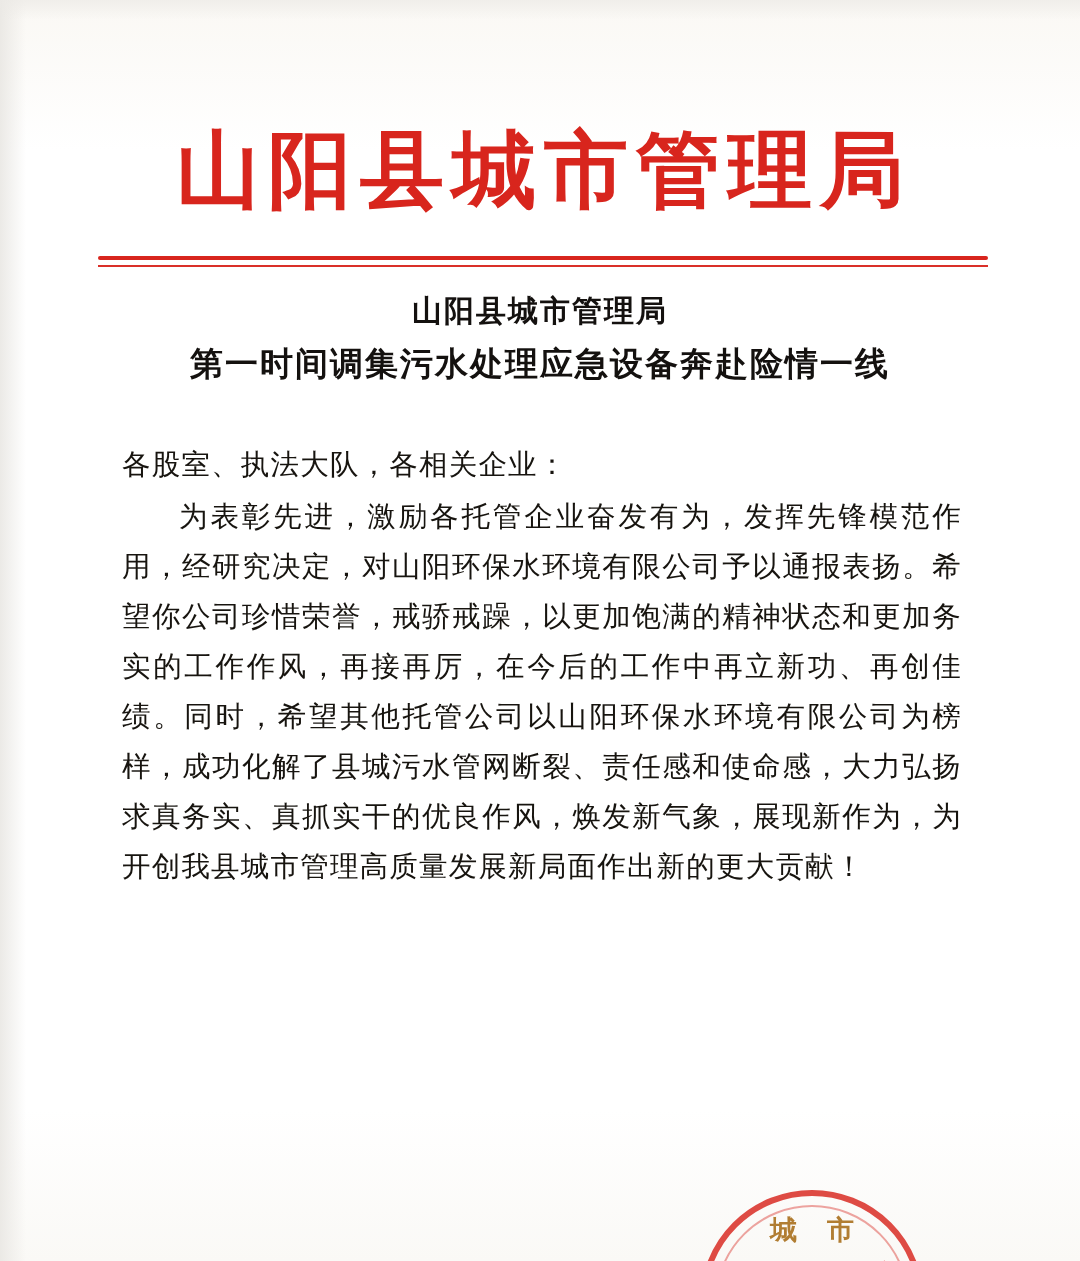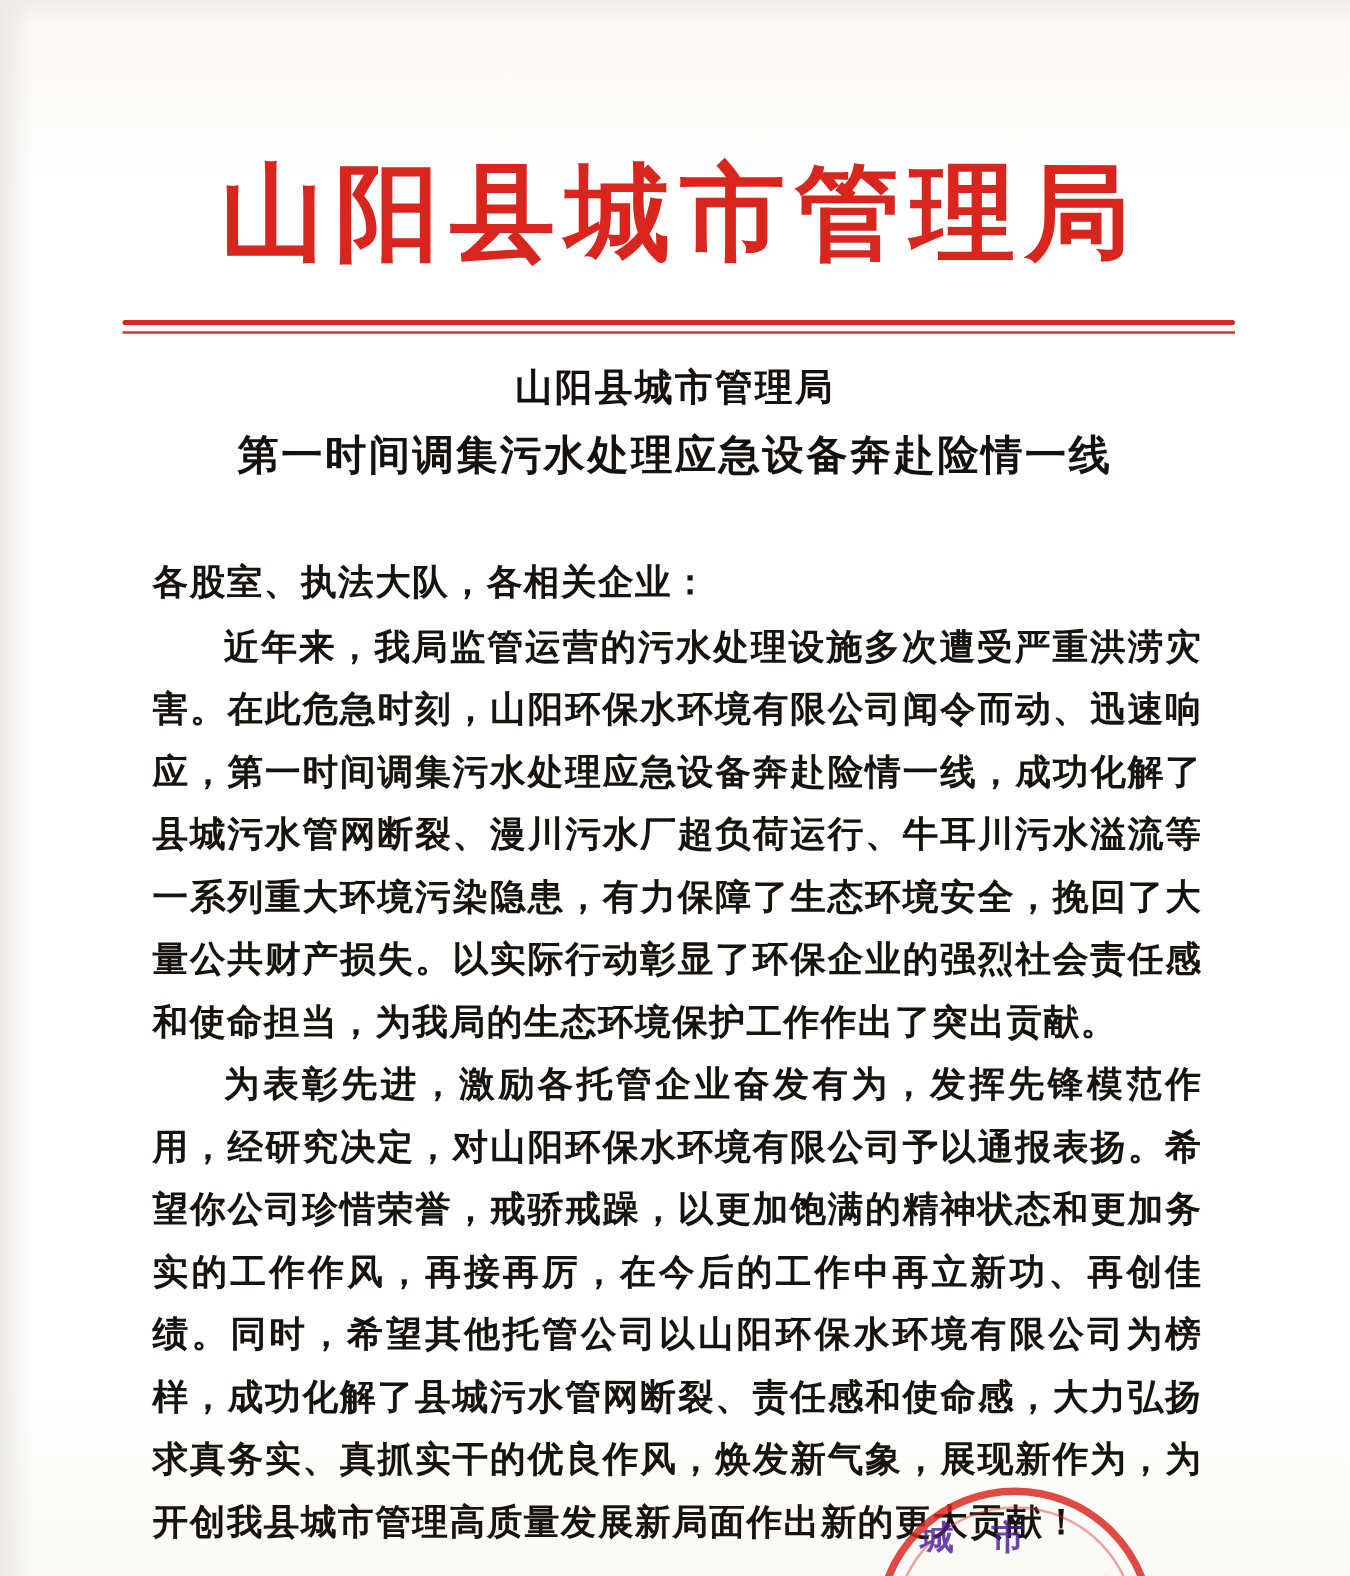--- a/index.html
+++ b/index.html
@@ -119,21 +119,20 @@
     position: absolute;
     top: 440px;
     left: 122px;
     width: 840px;
     color: #17140f;
     font-size: 28.5px;
     line-height: 50px;
     letter-spacing: 1.2px;
     text-align: justify;
     text-justify: inter-ideograph;
-    font-weight: bold;
   }
   .salutation {
     margin: 0 0 2px 0;
   }
   .para {
     margin: 0;
     text-indent: 2em;
   }
 
   
@@ -153,22 +152,22 @@
     inset: 9px;
     border: 2px solid #d8251d;
     border-radius: 50%;
     opacity: 0.5;
   }
   .seal-text {
     position: absolute;
     top: 16px;
     left: 0;
     width: 100%;
-    text-align: left;
-    color: #4c1d95;
+    text-align: center;
+    color: #a16207;
     font-size: 27px;
     font-weight: bold;
     letter-spacing: 30px;
     text-indent: 30px;
   }
   .seal-arc-left, .seal-arc-right {
     position: absolute;
     color: #d8251d;
     font-size: 25px;
     font-weight: bold;
@@ -202,21 +201,20 @@
       </div>
     </div>
 
     <div class="doc-title">
       <div class="doc-title-line1">山阳县城市管理局</div>
       <div class="doc-title-line2">第一时间调集污水处理应急设备奔赴险情一线</div>
     </div>
 
     <div class="body-block">
       <p class="salutation">各股室、执法大队，各相关企业：</p>
-      <p class="para">近年来，我局监管运营的污水处理设施多次遭受严重洪涝灾害。在此危急时刻，山阳环保水环境有限公司闻令而动、迅速响应，第一时间调集污水处理应急设备奔赴险情一线，成功化解了县城污水管网断裂、漫川污水厂超负荷运行、牛耳川污水溢流等一系列重大环境污染隐患，有力保障了生态环境安全，挽回了大量公共财产损失。以实际行动彰显了环保企业的强烈社会责任感和使命担当，为我局的生态环境保护工作作出了突出贡献。</p>
       <p class="para">为表彰先进，激励各托管企业奋发有为，发挥先锋模范作用，经研究决定，对山阳环保水环境有限公司予以通报表扬。希望你公司珍惜荣誉，戒骄戒躁，以更加饱满的精神状态和更加务实的工作作风，再接再厉，在今后的工作中再立新功、再创佳绩。同时，希望其他托管公司以山阳环保水环境有限公司为榜样，成功化解了县城污水管网断裂、责任感和使命感，大力弘扬求真务实、真抓实干的优良作风，焕发新气象，展现新作为，为开创我县城市管理高质量发展新局面作出新的更大贡献！</p>
     </div>
 
     <div class="seal">
       <div class="seal-inner"></div>
       <div class="seal-text">城市</div>
       <div class="seal-arc-left">县</div>
       <div class="seal-arc-right">管</div>
     </div>
 

